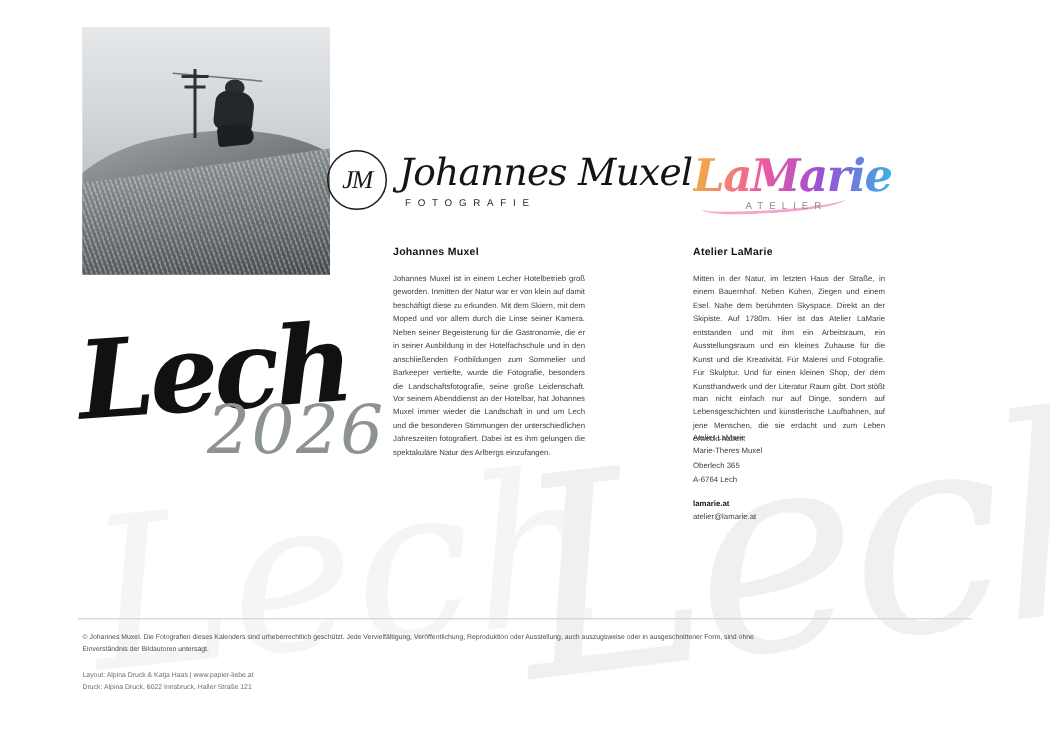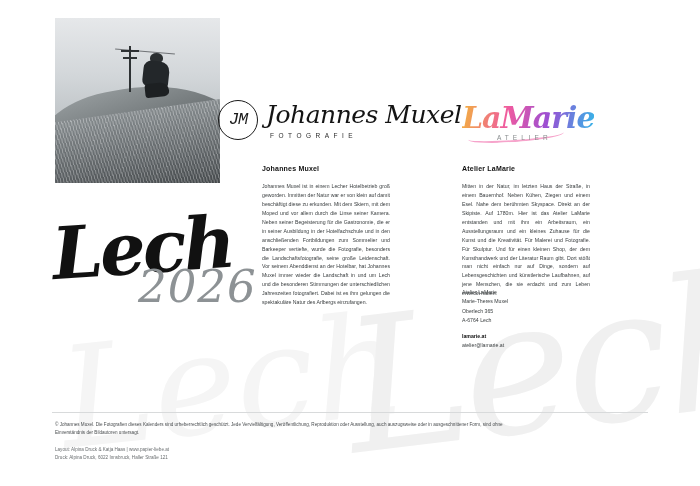--- a/index.html
+++ b/index.html
@@ -201,21 +201,21 @@
     left: 0; top: 2px;
     width: 40px; height: 40px;
     border: 1.5px solid #1a1a1a;
     border-radius: 50%;
     box-sizing: border-box;
   }
   .jm-logo .monogram span {
     position: absolute;
     left: 0; right: 0; top: 9px;
     text-align: center;
-    font-family: Liberation Mono, monospace;
+    font-family: Liberation Serif, serif;
     font-style: italic;
     font-size: 17px;
     color: #1a1a1a;
     letter-spacing: -1px;
   }
   .jm-logo .script {
     position: absolute;
     left: 48px;
     top: 2px;
     font-family: "DejaVu Serif", serif;

